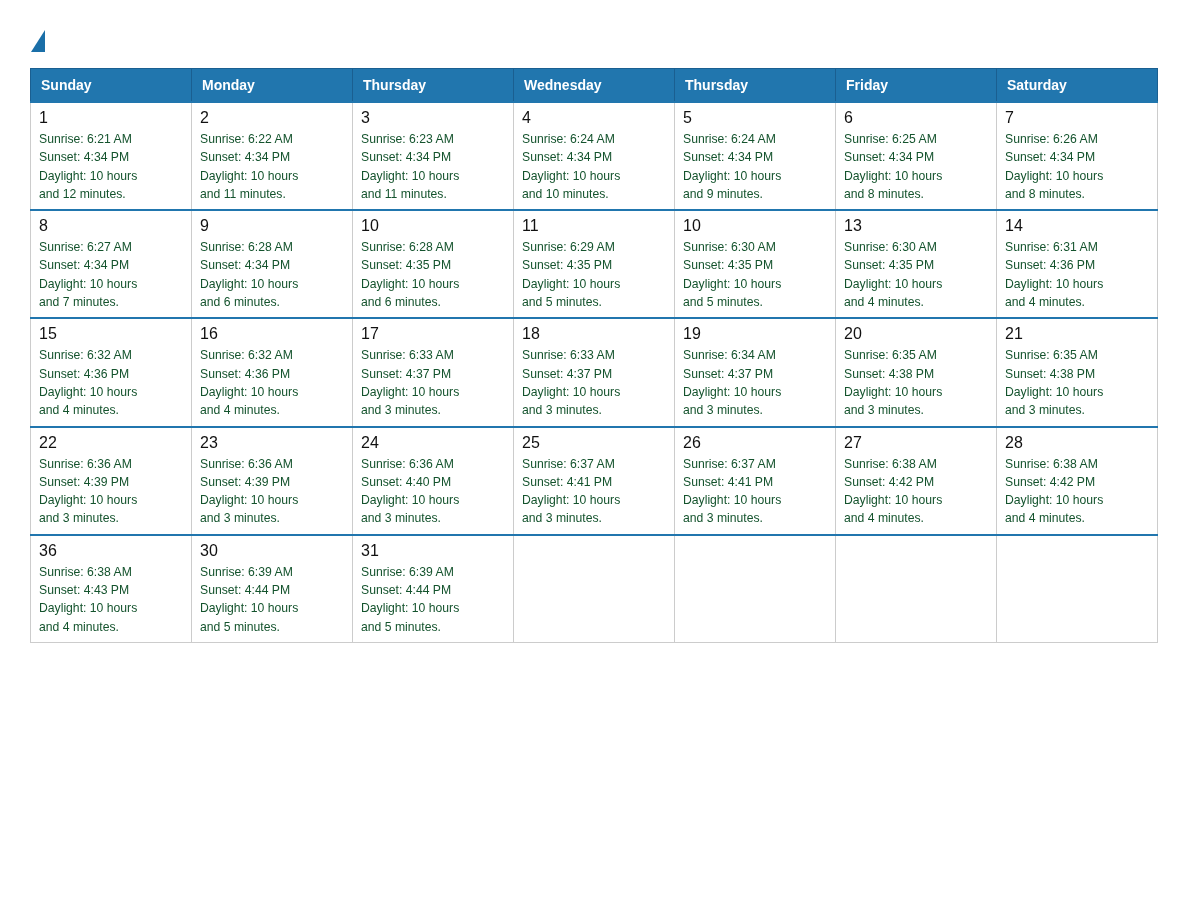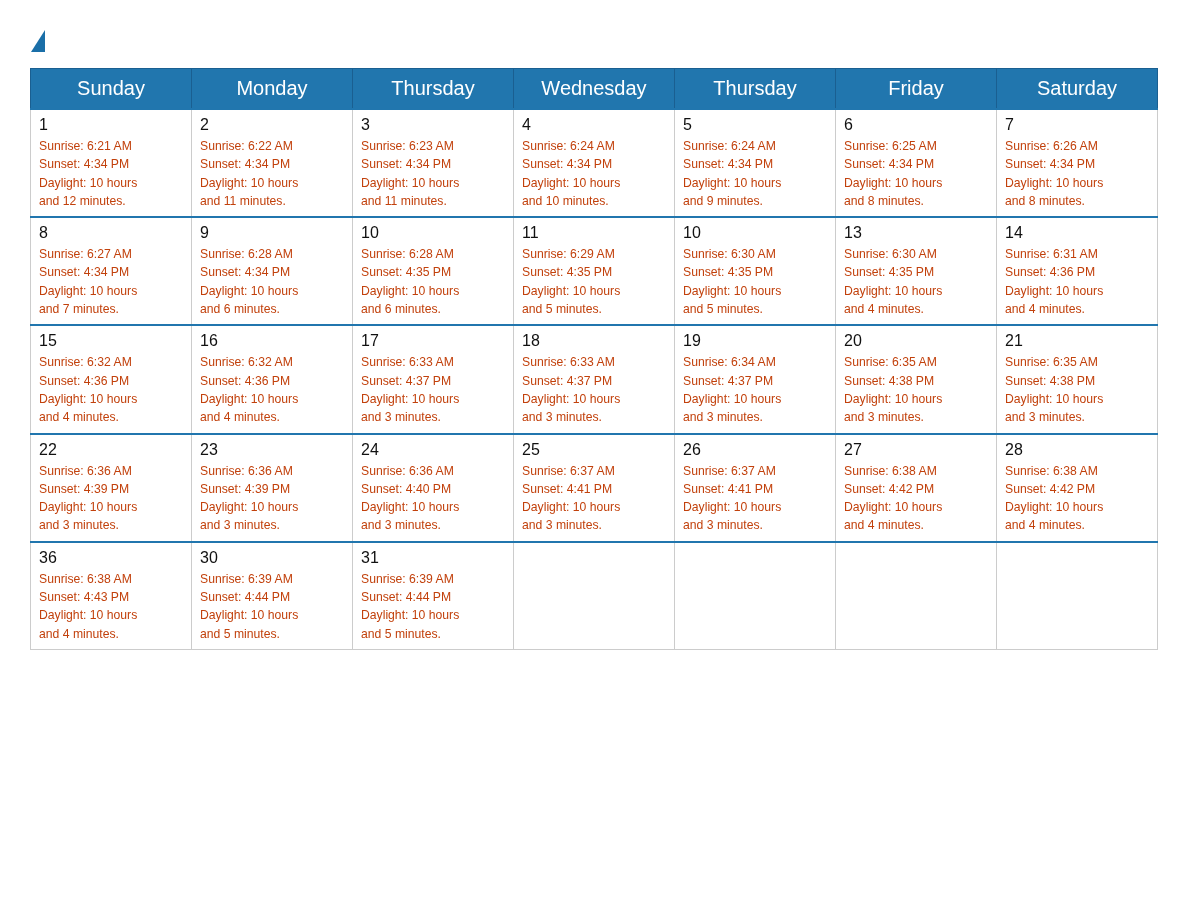--- a/index.html
+++ b/index.html
@@ -48,24 +48,24 @@
       margin-top: 4px;
     }
     table {
       width: 100%;
       border-collapse: collapse;
       table-layout: fixed;
     }
     thead tr th {
       background-color: #2176ae;
       color: #fff;
-      font-size: 20px;
-      font-weight: normal;
+      font-size: 14px;
+      font-weight: bold;
       padding: 8px 10px;
-      text-align: center;
+      text-align: left;
       border: 1px solid #1a5f91;
     }
     tbody tr td {
       vertical-align: top;
       padding: 6px 8px;
       border: 1px solid #ccc;
       border-top: 2px solid #2176ae;
       font-size: 12.5px;
       color: #222;
       height: 100px;
@@ -73,21 +73,21 @@
     tbody tr td .day-num {
       font-size: 16px;
       font-weight: normal;
       color: #111;
       display: block;
       margin-bottom: 3px;
     }
     tbody tr td .day-info {
       font-size: 12.2px;
       line-height: 1.5;
-      color: #c2410c;
+      color: #14532d;
     }
     tbody tr td.empty {
       border-top: 2px solid #2176ae;
       background: #fff;
     }
     .logo-row {
       display: flex;
       align-items: baseline;
     }
     .logo-second-row {

